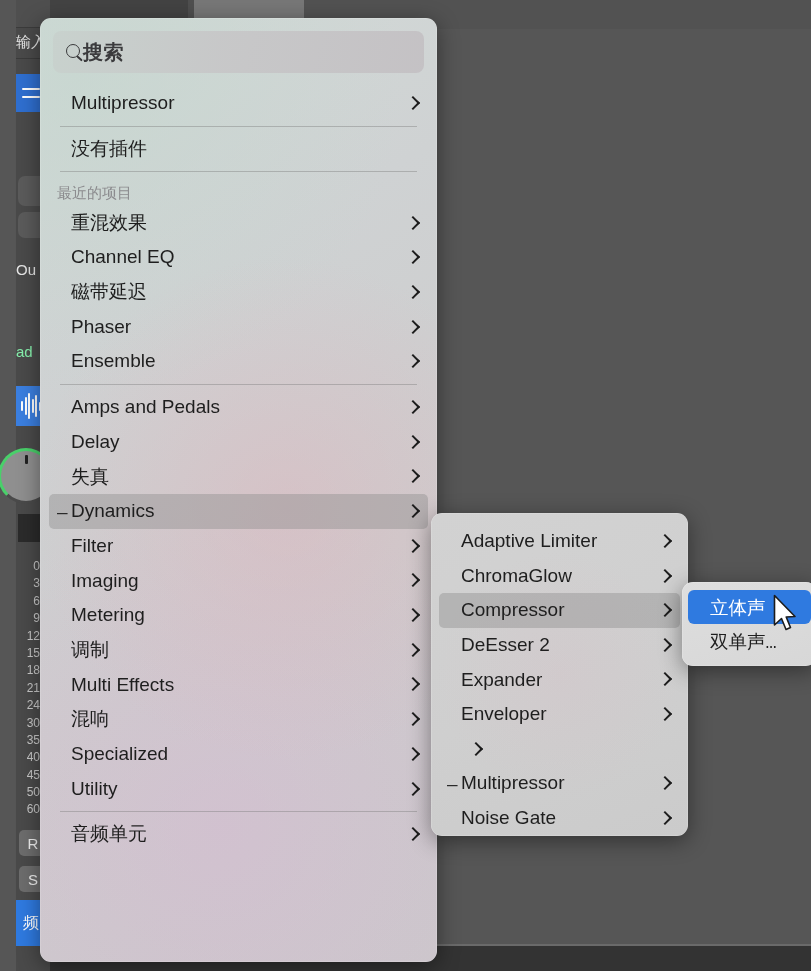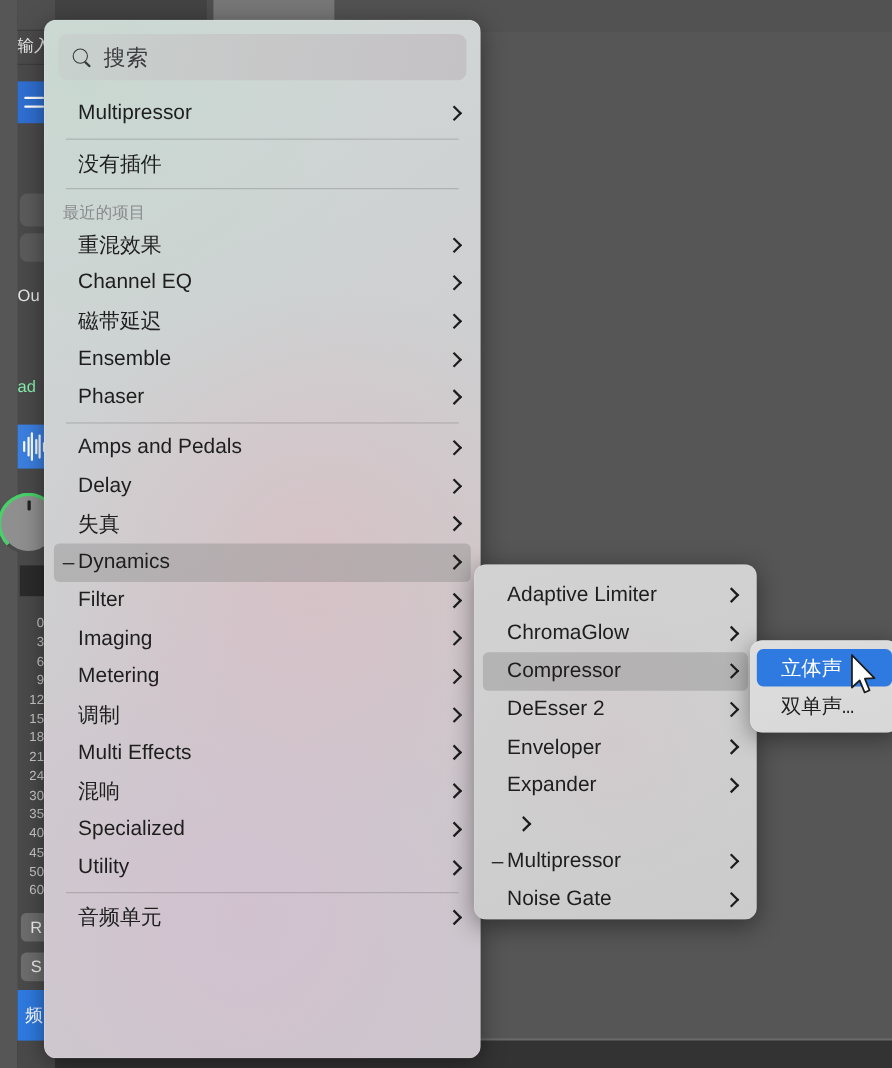--- a/index.html
+++ b/index.html
@@ -85,21 +85,21 @@
   #menu-level3 { left:666px; top:582px; width:135px; height:84px;
     background: linear-gradient(160deg,#dedede 0%,#d7d7d7 100%);
     font-family: Liberation Mono, monospace;
   }
 
   
   .search-wrap { position:absolute; left:13px; top:13px; width:371px; height:42px; }
   .search-field {
     width:100%; height:100%; border-radius:8px;
     background: linear-gradient(100deg, rgba(200,209,205,0.92) 0%, rgba(199,199,200,0.95) 45%, rgba(196,193,196,0.96) 100%);
-    display:flex; align-items:center; padding-left:13px; gap:11px;
+    display:flex; align-items:center; padding-left:13px; font-weight:bold;
   }
   .search-icon { width:17px; height:17px; position:relative; flex:none; }
   .search-icon::before{
     content:""; position:absolute; left:0; top:0; width:12px; height:12px;
     border:1.9px solid #3a3a3c; border-radius:50%;
   }
   .search-icon::after{
     content:""; position:absolute; left:10.5px; top:11px; width:6.5px; height:1.9px;
     background:#3a3a3c; transform:rotate(43deg); transform-origin:left center; border-radius:1px;
   }
@@ -299,26 +299,26 @@
           <span class="rowlabel">Channel EQ</span>
           <span class="chev"></span>
         </div>
         <div class="menu-row">
           <span class="bullet"></span>
           <span class="rowlabel">磁带延迟</span>
           <span class="chev"></span>
         </div>
         <div class="menu-row">
           <span class="bullet"></span>
+          <span class="rowlabel">Phaser</span>
+          <span class="chev"></span>
+        </div>
+        <div class="menu-row">
+          <span class="bullet"></span>
           <span class="rowlabel">Ensemble</span>
-          <span class="chev"></span>
-        </div>
-        <div class="menu-row">
-          <span class="bullet"></span>
-          <span class="rowlabel">Phaser</span>
           <span class="chev"></span>
         </div>
         <div class="menu-sep"></div>
         <div class="menu-row">
           <span class="bullet"></span>
           <span class="rowlabel">Amps and Pedals</span>
           <span class="chev"></span>
         </div>
         <div class="menu-row">
           <span class="bullet"></span>
@@ -401,26 +401,26 @@
           <span class="rowlabel">Compressor</span>
           <span class="chev"></span>
         </div>
         <div class="menu-row">
           <span class="bullet"></span>
           <span class="rowlabel">DeEsser 2</span>
           <span class="chev"></span>
         </div>
         <div class="menu-row">
           <span class="bullet"></span>
+          <span class="rowlabel">Expander</span>
+          <span class="chev"></span>
+        </div>
+        <div class="menu-row">
+          <span class="bullet"></span>
           <span class="rowlabel">Enveloper</span>
-          <span class="chev"></span>
-        </div>
-        <div class="menu-row">
-          <span class="bullet"></span>
-          <span class="rowlabel">Expander</span>
           <span class="chev"></span>
         </div>
         <div class="menu-row">
           <span class="bullet"></span>
           <span class="chev"></span>
         </div>
         <div class="menu-row">
           <span class="bullet">–</span>
           <span class="rowlabel">Multipressor</span>
           <span class="chev"></span>

